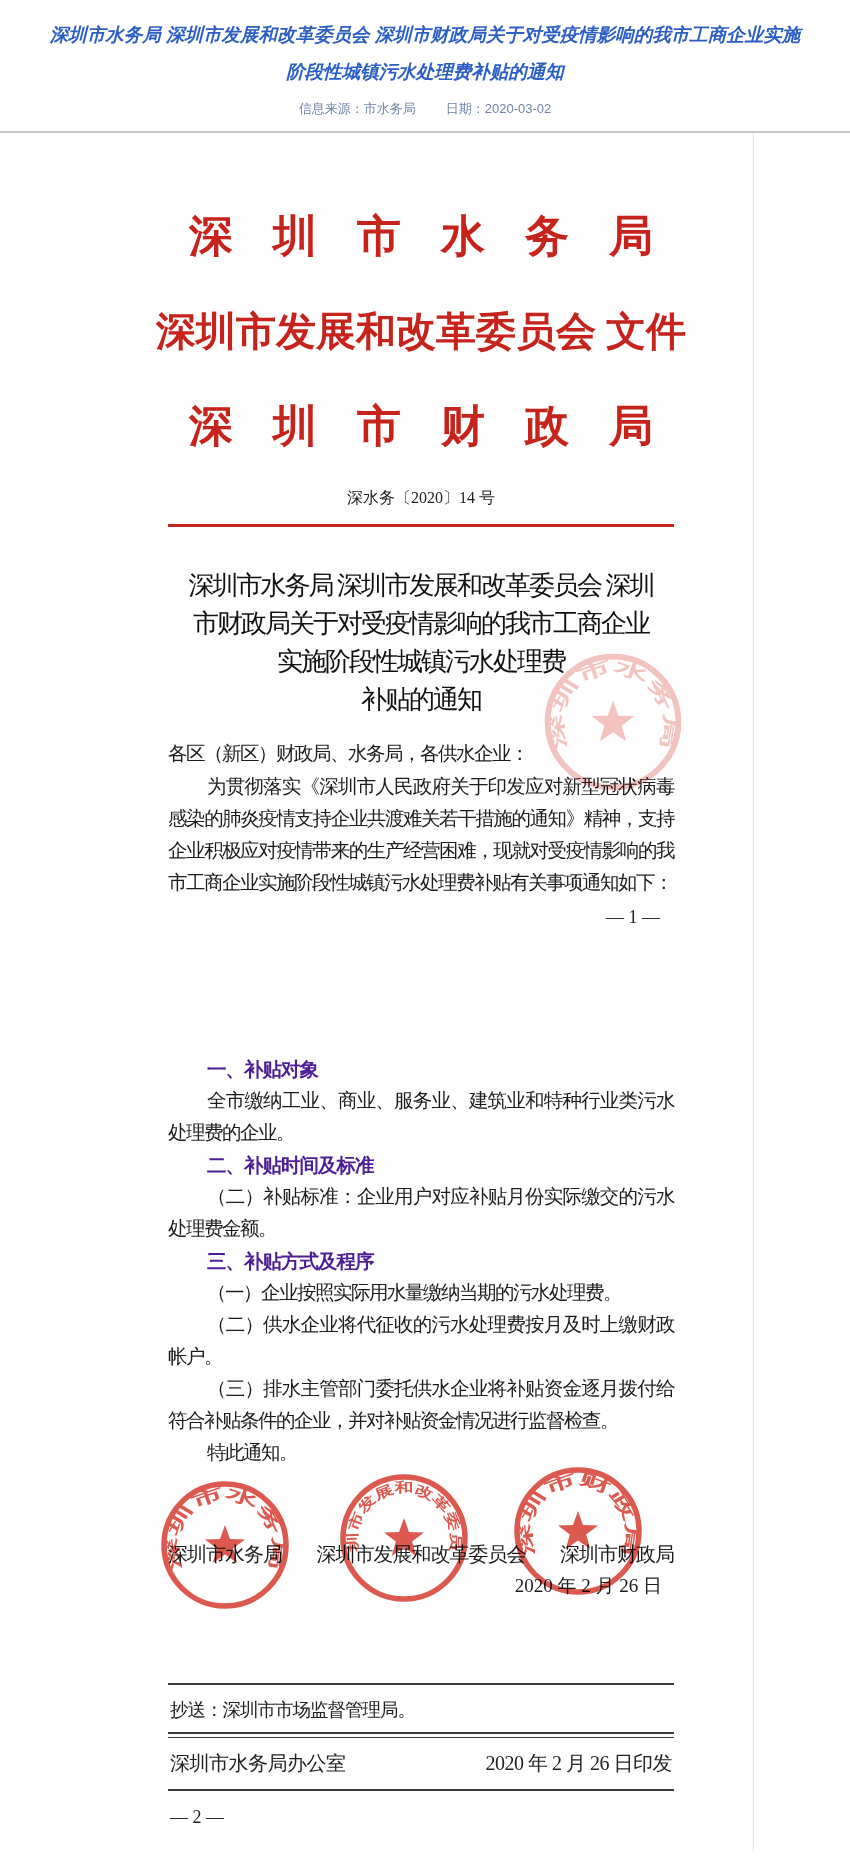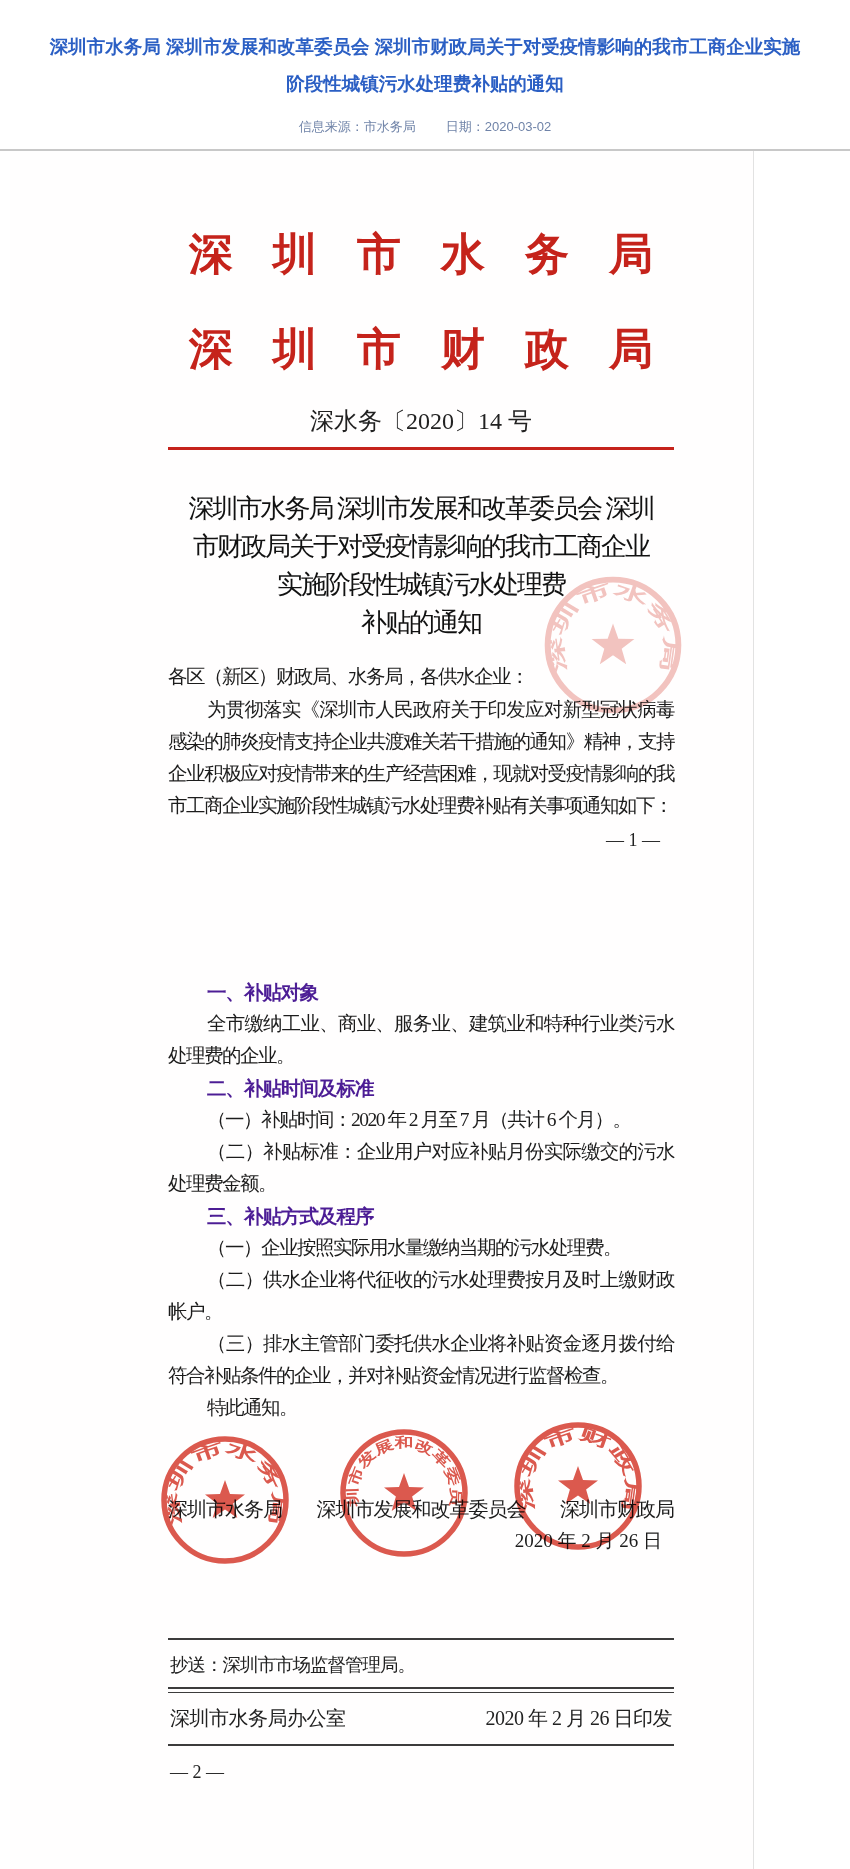--- a/index.html
+++ b/index.html
@@ -1,33 +1,33 @@
 <!DOCTYPE html>
 <html style="--header-blue: #2b5fc4; --source-blue: #6f83a8; --lh-red: #c5231b; --rule-red: #c5231b;"><head>
 <meta charset="utf-8">
 <style>
   html,body{margin:0;padding:0;background:#ffffff;}
   body{width:850px;height:1869px;overflow:hidden;font-family:"Liberation Serif",serif;color:#1c1c1c;position:relative;}
 
   
   .site-header{padding-top:12px;text-align:center;font-family:"Liberation Sans",sans-serif;}
-  .site-title{font-size:18.5px;line-height:37px;font-weight:bold;color:var(--header-blue,#2b5fc4);white-space:pre-line;padding:0 12px;margin:16px;}
+  .site-title{font-size:18.5px;line-height:37px;font-weight:bold;color:var(--header-blue,#2b5fc4);white-space:pre-line;padding:0 12px;margin:4px;font-style:italic;}
   .source-row{margin-top:10px;font-size:13px;color:var(--source-blue,#6f83a8);display:flex;justify-content:center;gap:30px;}
   .top-divider{margin-top:13px;border-top:2px solid #c8c8c8;}
 
   
   .paper{position:relative;margin-left:10px;width:744px;min-height:1718px;background:#fffefe;border-right:1px solid #e2e2e2;box-sizing:border-box;padding-left:158px;}
   .content{width:506px;}
 
   .letterhead{width:620px;margin-left:-57px;padding-top:56px;text-align:center;color:var(--lh-red,#c5231b);font-weight:bold;white-space:nowrap;}
   .lh-line{font-size:44px;line-height:95px;}
   .lh-spaced{letter-spacing:40px;padding-left:40px;}
   .lh-mid{font-size:40px;}
 
-  .doc-number{margin-top:10px;text-align:center;font-size:24px;line-height:28px;color:#222;}
+  .doc-number{margin-top:10px;text-align:center;font-size:16px;line-height:28px;color:#222;}
   .red-rule{margin-top:12px;height:3px;background:var(--rule-red,#c5231b);}
 
   .page1{position:relative;}
   .doc-title{margin-top:40px;text-align:center;font-size:26px;line-height:38px;font-weight:normal;letter-spacing:-2px;white-space:pre-line;color:#111;}
   .salutation{margin-top:22px;font-size:19.5px;line-height:26px;letter-spacing:-1.5px;}
   .body-para{font-size:19.5px;line-height:32px;letter-spacing:-1.5px;text-indent:2em;text-align:justify;margin:0;}
   .intro{margin-top:4px;}
   .page-num{font-size:18px;line-height:24px;margin-top:6px;color:#222;}
   .pn-right{text-align:right;padding-right:14px;}
   .page-break-gap{height:124px;}
@@ -63,20 +63,21 @@
     <span>日期：2020-03-02</span>
   </div>
 </div>
 <div class="top-divider"></div>
 
 <div class="paper">
   <div class="content">
 
     <div class="letterhead">
       <div class="lh-line lh-spaced">深圳市水务局</div>
+      <div class="lh-line lh-mid">深圳市发展和改革委员会 文件</div>
       <div class="lh-line lh-spaced">深圳市财政局</div>
     </div>
 
     <div class="doc-number">深水务〔2020〕14 号</div>
     <div class="red-rule"></div>
 
     <div class="page1">
       <div class="watermark seal"><svg viewBox="0 0 140 140" width="100%" height="100%" xmlns="http://www.w3.org/2000/svg">
             <defs>
               <path id="sealarcw" d="M 26 88 A 47 47 0 1 1 114 88" fill="none"></path>
@@ -93,21 +94,20 @@
       <div class="body-para intro">为贯彻落实《深圳市人民政府关于印发应对新型冠状病毒感染的肺炎疫情支持企业共渡难关若干措施的通知》精神，支持企业积极应对疫情带来的生产经营困难，现就对受疫情影响的我市工商企业实施阶段性城镇污水处理费补贴有关事项通知如下：</div>
       <div class="page-num pn-right">— 1 —</div>
     </div>
 
     <div class="page-break-gap"></div>
 
     <div>
         <div class="sec-heading">一、补贴对象</div>
         <div class="body-para">全市缴纳工业、商业、服务业、建筑业和特种行业类污水处理费的企业。</div>
         <div class="sec-heading">二、补贴时间及标准</div>
-        <div class="body-para">（一）补贴时间：2020 年 2 月至 7 月（共计 6 个月）。</div>
         <div class="body-para">（二）补贴标准：企业用户对应补贴月份实际缴交的污水处理费金额。</div>
         <div class="sec-heading">三、补贴方式及程序</div>
         <div class="body-para">（一）企业按照实际用水量缴纳当期的污水处理费。</div>
         <div class="body-para">（二）供水企业将代征收的污水处理费按月及时上缴财政帐户。</div>
         <div class="body-para">（三）排水主管部门委托供水企业将补贴资金逐月拨付给符合补贴条件的企业，并对补贴资金情况进行监督检查。</div>
       </div>
     <div class="body-para">特此通知。</div>
 
     <div class="signature-block">
       <div class="seal seal-0"><svg viewBox="0 0 140 140" width="100%" height="100%" xmlns="http://www.w3.org/2000/svg">

